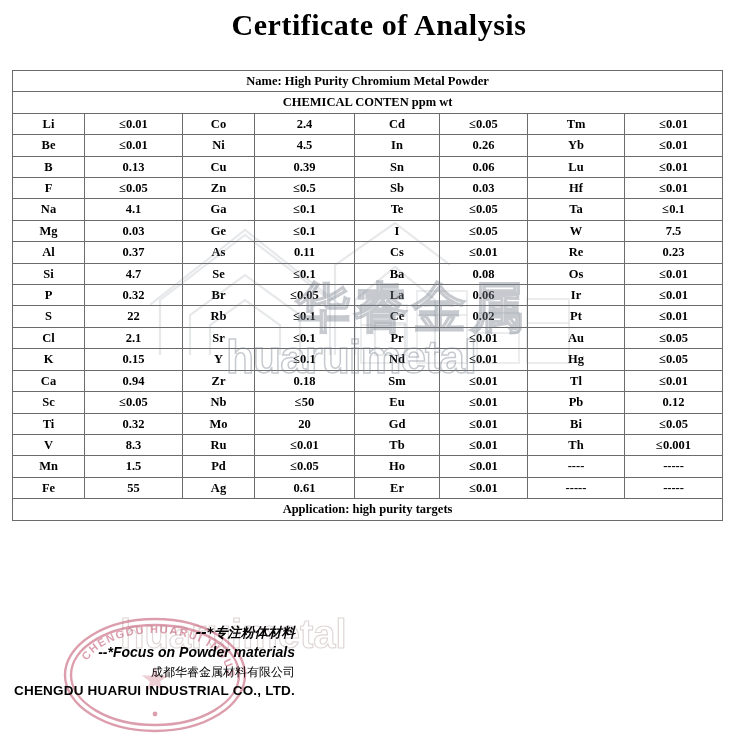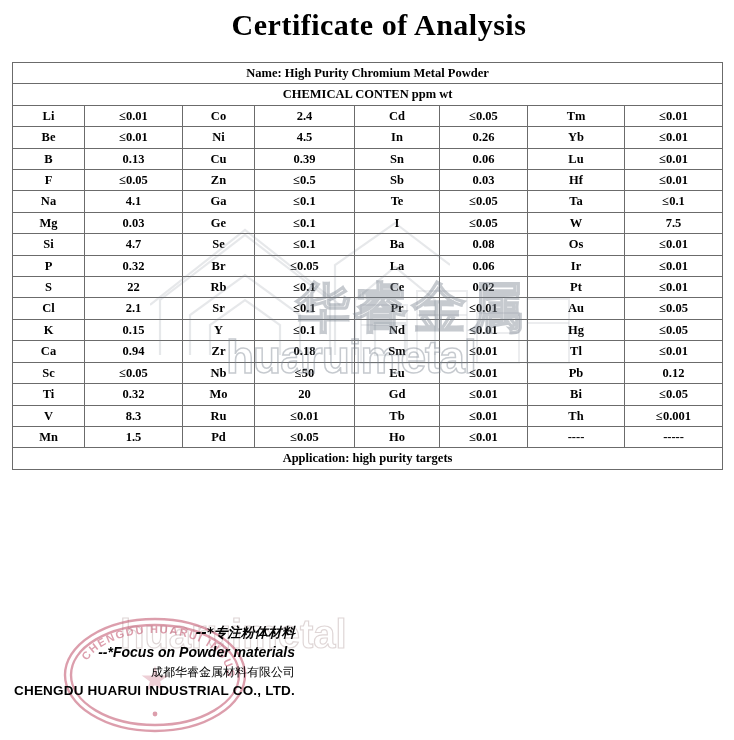--- a/index.html
+++ b/index.html
@@ -80,21 +80,21 @@
     text-align: center;
     font-size: 30px;
     font-weight: 700;
     letter-spacing: 0.5px;
     z-index: 2;
   }
 
   
   #coa-table {
     position: absolute;
-    left: 12px; top: 62px;
+    left: 12px; top: 70px;
     width: 710px;
     border-collapse: collapse;
     table-layout: fixed;
     z-index: 2;
     background: transparent;
   }
   #coa-table td {
     border: 1px solid #6b6b6b;
     font-size: 12.5px;
     font-weight: 700;
@@ -257,20 +257,30 @@
         <td class="sym">Mg</td>
         <td class="val">0.03</td>
         <td class="sym">Ge</td>
         <td class="val">≤0.1</td>
         <td class="sym">I</td>
         <td class="val">≤0.05</td>
         <td class="sym">W</td>
         <td class="val">7.5</td>
       </tr>
       <tr>
+        <td class="sym">Al</td>
+        <td class="val">0.37</td>
+        <td class="sym">As</td>
+        <td class="val">0.11</td>
+        <td class="sym">Cs</td>
+        <td class="val">≤0.01</td>
+        <td class="sym">Re</td>
+        <td class="val">0.23</td>
+      </tr>
+      <tr>
         <td class="sym">Si</td>
         <td class="val">4.7</td>
         <td class="sym">Se</td>
         <td class="val">≤0.1</td>
         <td class="sym">Ba</td>
         <td class="val">0.08</td>
         <td class="sym">Os</td>
         <td class="val">≤0.01</td>
       </tr>
       <tr>
@@ -354,20 +364,30 @@
         <td class="val">≤0.001</td>
       </tr>
       <tr>
         <td class="sym">Mn</td>
         <td class="val">1.5</td>
         <td class="sym">Pd</td>
         <td class="val">≤0.05</td>
         <td class="sym">Ho</td>
         <td class="val">≤0.01</td>
         <td class="sym">----</td>
+        <td class="val">-----</td>
+      </tr>
+      <tr>
+        <td class="sym">Fe</td>
+        <td class="val">55</td>
+        <td class="sym">Ag</td>
+        <td class="val">0.61</td>
+        <td class="sym">Er</td>
+        <td class="val">≤0.01</td>
+        <td class="sym">-----</td>
         <td class="val">-----</td>
       </tr>
       <tr>
         <td class="footrow" colspan="8">Application: high purity targets</td>
       </tr>
     </tbody>
 </table>
 
 <div id="footer-block">
   <div class="f-cn-italic">--*专注粉体材料</div>

